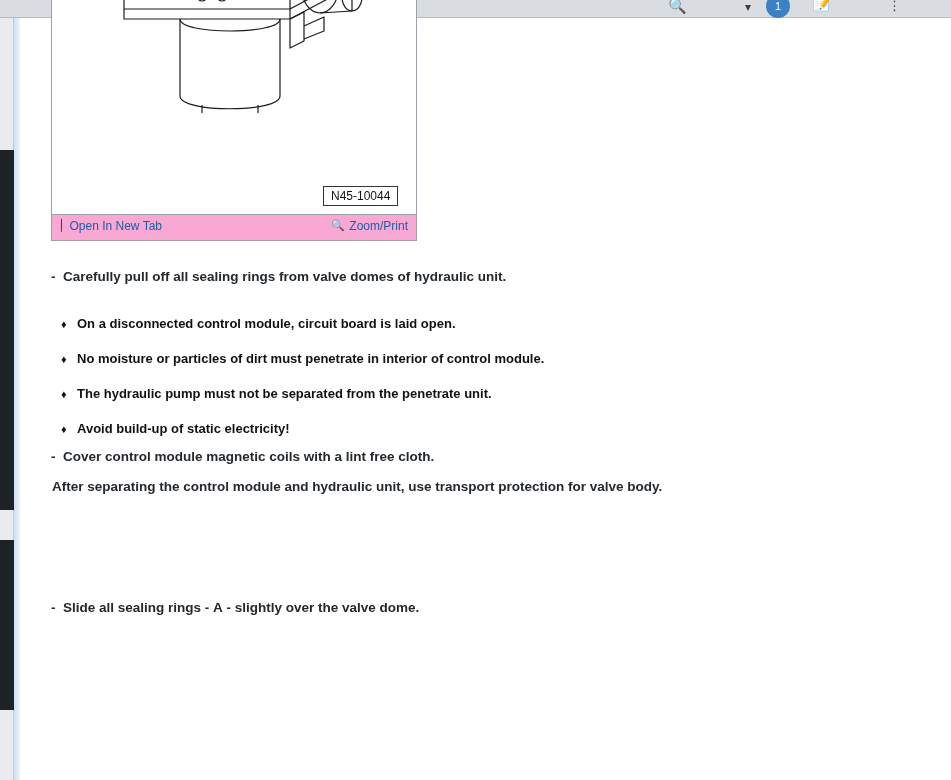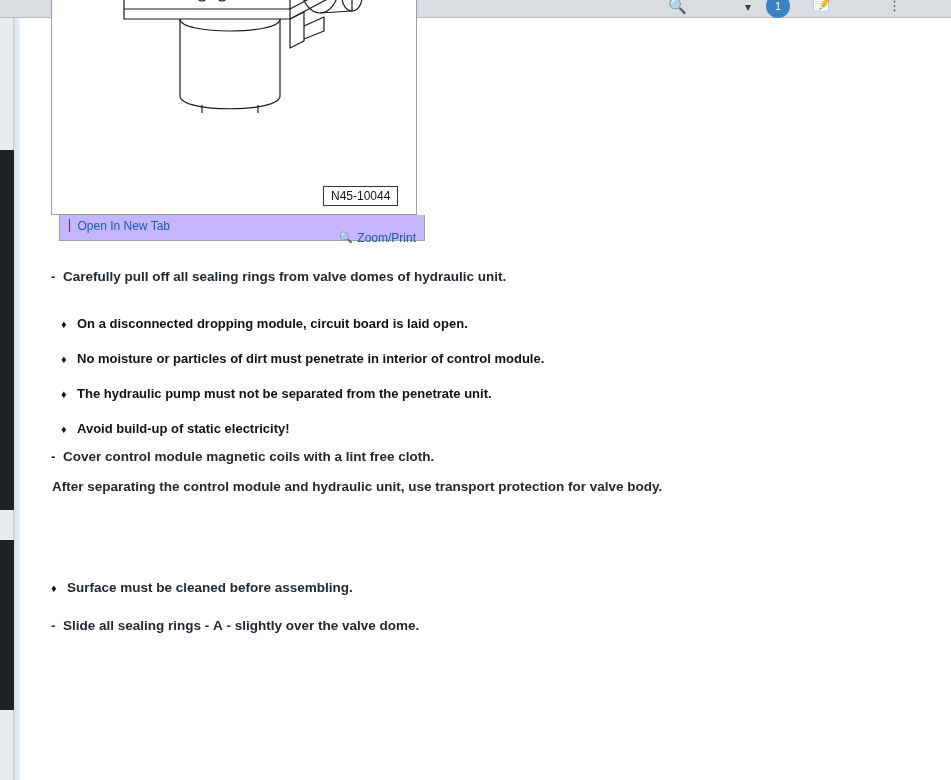--- a/index.html
+++ b/index.html
@@ -123,41 +123,40 @@
     left: 271px; top: 295px;
     border: 1px solid #333;
     background: #fff;
     font-size: 12px;
     color: #111;
     padding: 2px 7px;
     font-family: "Liberation Sans", sans-serif;
   }
   .figure-toolbar {
     position: absolute;
-    left: 59px; top: 215px;
+    left: 51px; top: 215px;
     width: 366px; height: 26px;
-    background: #c4b5fd;
+    background: #f9a8d4;
     border: 1px solid #9aa1a8;
     border-top: none;
     box-sizing: border-box;
   }
   .ft-left {
     position: absolute;
     left: 8px; top: 4px;
     font-size: 12px;
     color: #1a5fa8;
     white-space: nowrap;
   }
   .ft-right {
     position: absolute;
     right: 8px; top: 4px;
     font-size: 12px;
     color: #1a5fa8;
     white-space: nowrap;
-    margin-top: 12px;
   }
   .ft-icon {
     display: inline-block;
     color: #444;
     font-size: 11px;
     margin-right: 4px;
     vertical-align: 1px;
   }
   .ft-link { color: #1a5fa8; text-decoration: none; }
 
@@ -289,21 +288,21 @@
 
   <div class="doc">
 
     <div class="line dash-item row">
       <span class="dash-mark">-</span><span>Carefully pull off all sealing rings from valve domes of hydraulic unit.</span>
     </div>
 
     <div class="spacer-lg"></div>
 
     <div class="bold-note row" style="padding-left:10px">
-      <span class="diamond">♦</span><span>On a disconnected dropping module, circuit board is laid open.</span>
+      <span class="diamond">♦</span><span>On a disconnected control module, circuit board is laid open.</span>
     </div>
     <div class="spacer-md"></div>
     <div class="bold-note row" style="padding-left:10px">
       <span class="diamond">♦</span><span>No moisture or particles of dirt must penetrate in interior of control module.</span>
     </div>
     <div class="spacer-md"></div>
     <div class="bold-note row" style="padding-left:10px">
       <span class="diamond">♦</span><span>The hydraulic pump must not be separated from the penetrate unit.</span>
     </div>
     <div class="spacer-md"></div>
@@ -323,23 +322,20 @@
 
     <div class="spacer-sm"></div>
 
 
     <div class="spacer-lg"></div>
     <div class="spacer-md"></div>
 
 
     <div class="spacer-md"></div>
 
-    <div class="line row">
-      <span class="diamond">♦</span><span>Surface must be cleaned before assembling.</span>
-    </div>
 
     <div class="spacer-md"></div>
 
     <div class="line dash-item row">
       <span class="dash-mark">-</span><span>Slide all sealing rings - </span><b>A</b><span> - slightly over the valve dome.</span>
     </div>
 
   </div>
 </div>
 

